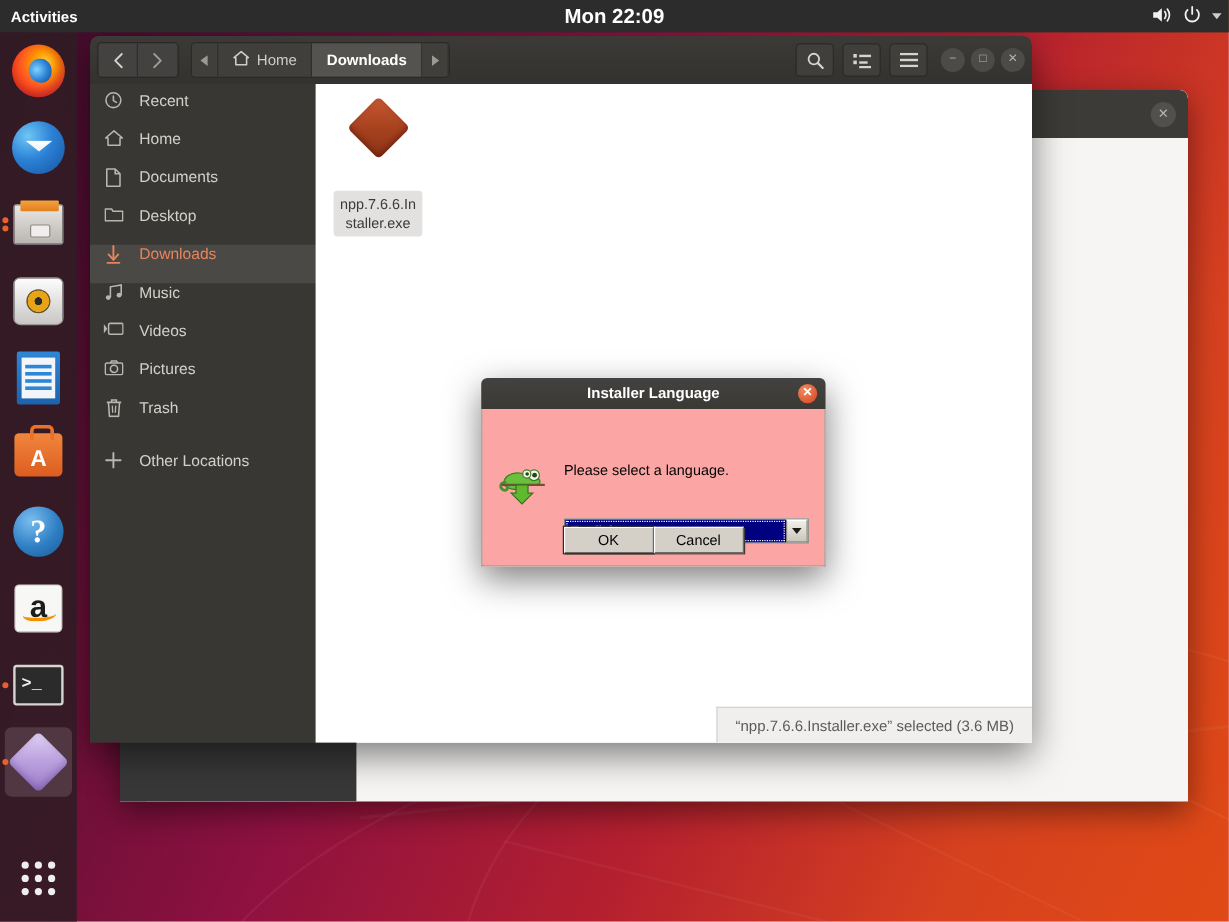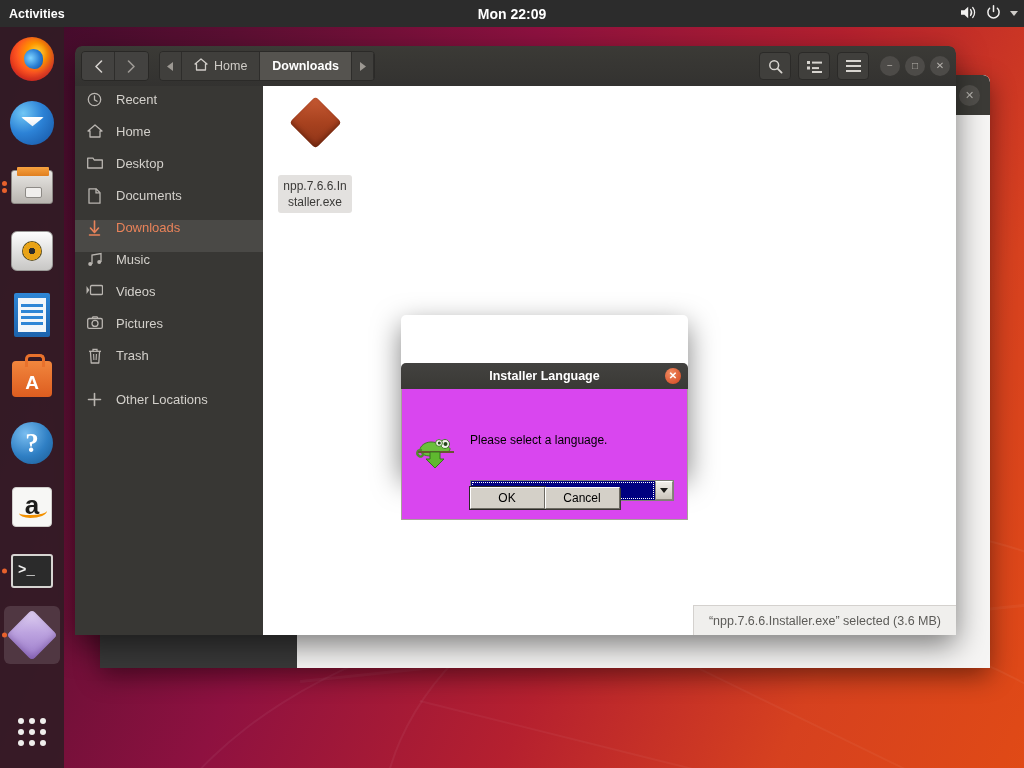--- a/index.html
+++ b/index.html
@@ -41,21 +41,21 @@
     padding: 0 10px 0 9px; font-weight: bold; font-size: 12.5px; height: 27px;
     display: flex; align-items: center; color: #ffffff;
   }
   #topbar .appmenu {
     display: flex; align-items: center; gap: 6px;
     padding: 0 8px; height: 27px; font-weight: bold; font-size: 12.5px;
     color: #e8e6e3;
   }
   #topbar .clock {
     position: absolute; left: 0; right: 0; text-align: center;
-    font-size: 14px; font-weight: bold; pointer-events: none; color: #ffffff;
+    font-size: 17px; font-weight: bold; pointer-events: none; color: #ffffff;
   }
   #topbar .sysarea {
     position: absolute; right: 6px; display: flex; align-items: center; gap: 9px;
   }
   .wine-diamond {
     width: 13px; height: 13px; background: linear-gradient(135deg,#d8c7ee,#9b7bc4);
     transform: rotate(45deg); border-radius: 2px; display: inline-block;
   }
   .caret-down {
     width: 0; height: 0; border-left: 4px solid transparent;
@@ -208,25 +208,25 @@
     background: #52504c; display:flex; align-items:center; justify-content:center;
     color:#b9b6b1; font-size:11px; line-height:1;
   }
   #bgwin .bg-sidebar {
     position:absolute; left:0; top:40px; width:197px; bottom:0; background:#383838;
   }
   #bgwin .bg-strip { position:absolute; left:0; top:40px; width:22px; bottom:0; background:#4e4d4a; }
 
   
   #files {
-    position: absolute; left: 75px; top: 30px; width: 881px; height: 589px;
+    position: absolute; left: 75px; top: 30px; width: 785px; height: 589px;
     z-index: 20; border-radius: 7px 7px 0 0;
     box-shadow: 0 10px 30px rgba(0,0,0,0.5);
     overflow: hidden;
-    display: flex; flex-direction: column; margin-top: 16px;
+    display: flex; flex-direction: column;
   }
   #files .headerbar {
     height: 40px; background: linear-gradient(#3b3a36,#333230);
     display: flex; align-items: center; padding: 0 6px;
     border-radius: 7px 7px 0 0; flex: 0 0 40px;
   }
   .hb-group { display: flex; border: 1px solid #292826; border-radius: 4px; overflow: hidden; }
   .hb-btn {
     width: 33px; height: 28px; background: #434240;
     display: flex; align-items: center; justify-content: center;
@@ -287,32 +287,32 @@
 
   
   #dialog {
     position: absolute; left: 401px; top: 315px; width: 287px; height: 157px;
     z-index: 40; box-shadow: 0 10px 28px rgba(0,0,0,0.5);
     border-radius: 5px 5px 3px 3px;
   }
   #dialog .dlg-title {
     height: 26px; background: linear-gradient(#434240,#3a3935);
     border-radius: 5px 5px 0 0; position: relative;
-    display: flex; align-items: center; justify-content: center; margin-top: 48px;
+    display: flex; align-items: center; justify-content: center;
   }
   #dialog .dlg-title span {
     color: #ffffff; font-size: 12.5px; font-weight: bold;
   }
   .dlg-close {
     position: absolute; right: 7px; top: 5px; width: 16px; height: 16px; border-radius: 50%;
     background: radial-gradient(circle at 35% 30%, #f08a60, #d3451f);
     color: #ffffff; font-size: 10px; line-height: 16px; text-align: center; font-weight: bold;
   }
   #dialog .dlg-body {
-    height: 131px; background: #d946ef;
+    height: 131px; background: #fca5a5;
     border: 1px solid #a7a298; border-top: none;
     position: relative;
   }
   .chameleon { position: absolute; left: 12px; top: 39px; width: 46px; height: 44px; }
   .dlg-prompt {
     position: absolute; left: 68px; top: 44px;
     font-size: 12px; color: #000000;
   }
   .combo {
     position: absolute; left: 68px; top: 91px; width: 204px; height: 21px;
@@ -450,35 +450,35 @@
         <span class="sicon">
           <svg width="16" height="14" viewBox="0 0 16 14">
               <path d="M8 1 L15 7 L13 7 L13 13 L3 13 L3 7 L1 7 Z" fill="none" stroke="currentColor" stroke-width="1.3" stroke-linejoin="round"></path>
             </svg>
         </span>
         <span>Home</span>
       </div>
 
       <div class="side-item">
         <span class="sicon">
-          <svg width="16" height="13" viewBox="0 0 16 13">
-              <path d="M0.7 2.2 L6 2.2 L7.2 4 L15.3 4 L15.3 12 L0.7 12 Z" fill="none" stroke="currentColor" stroke-width="1.3" stroke-linejoin="round"></path>
-            </svg>
-        </span>
-        <span>Desktop</span>
-      </div>
-
-      <div class="side-item">
-        <span class="sicon">
           <svg width="13" height="16" viewBox="0 0 13 16">
               <path d="M1 0.8 L8 0.8 L12 4.8 L12 15.2 L1 15.2 Z" fill="none" stroke="currentColor" stroke-width="1.3" stroke-linejoin="round"></path>
               <path d="M8 0.8 L8 4.8 L12 4.8" fill="none" stroke="currentColor" stroke-width="1.3"></path>
             </svg>
         </span>
         <span>Documents</span>
+      </div>
+
+      <div class="side-item">
+        <span class="sicon">
+          <svg width="16" height="13" viewBox="0 0 16 13">
+              <path d="M0.7 2.2 L6 2.2 L7.2 4 L15.3 4 L15.3 12 L0.7 12 Z" fill="none" stroke="currentColor" stroke-width="1.3" stroke-linejoin="round"></path>
+            </svg>
+        </span>
+        <span>Desktop</span>
       </div>
 
       <div class="side-item sel">
         <span class="sicon">
           <svg width="13" height="16" viewBox="0 0 13 16">
               <path d="M6.5 1 L6.5 11.5" stroke="currentColor" stroke-width="1.6" stroke-linecap="round"></path>
               <path d="M2.5 8 L6.5 12.5 L10.5 8" fill="none" stroke="currentColor" stroke-width="1.6" stroke-linecap="round" stroke-linejoin="round"></path>
               <path d="M1.5 15 L11.5 15" stroke="currentColor" stroke-width="1.5" stroke-linecap="round"></path>
             </svg>
         </span>

